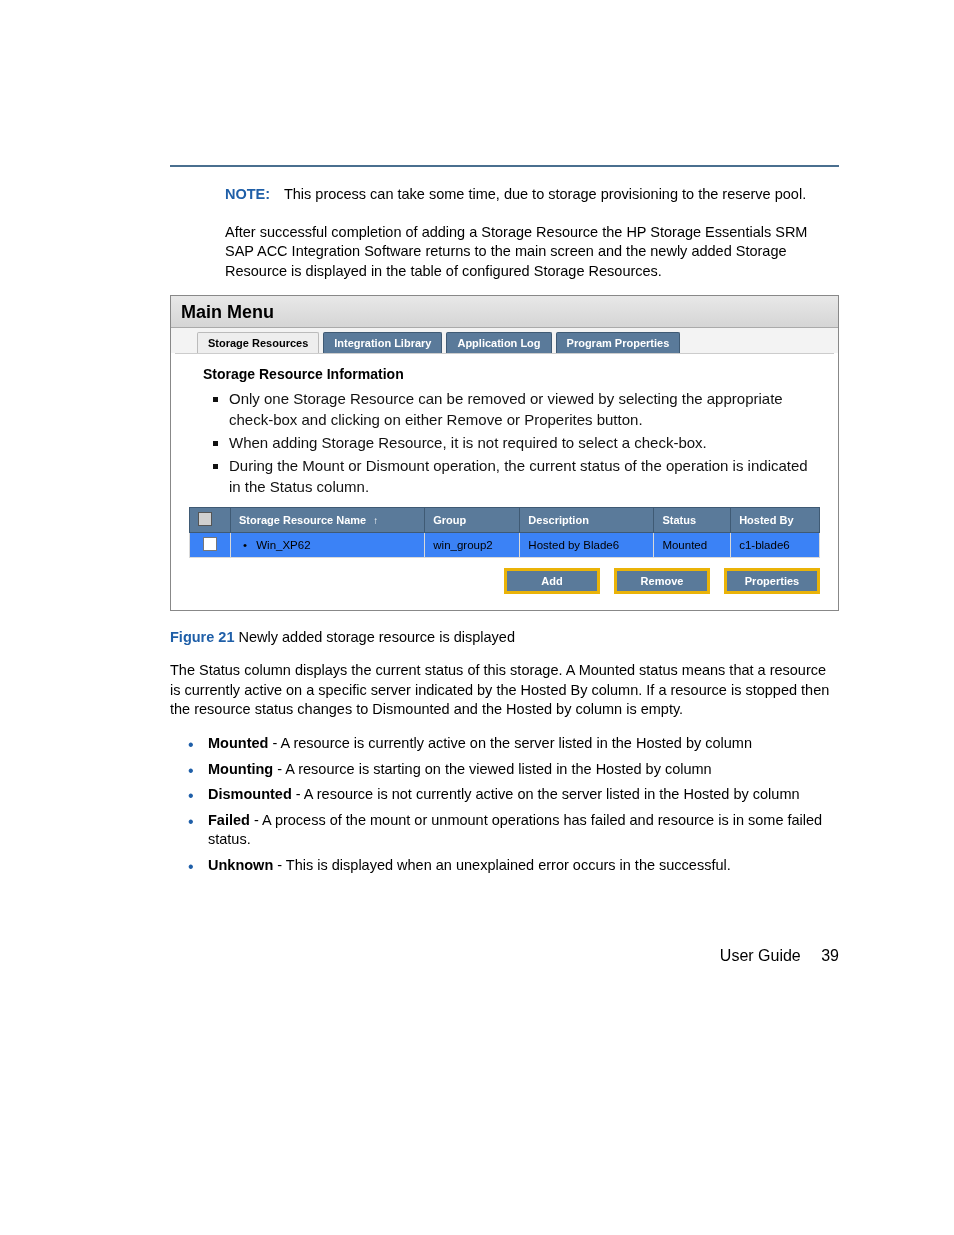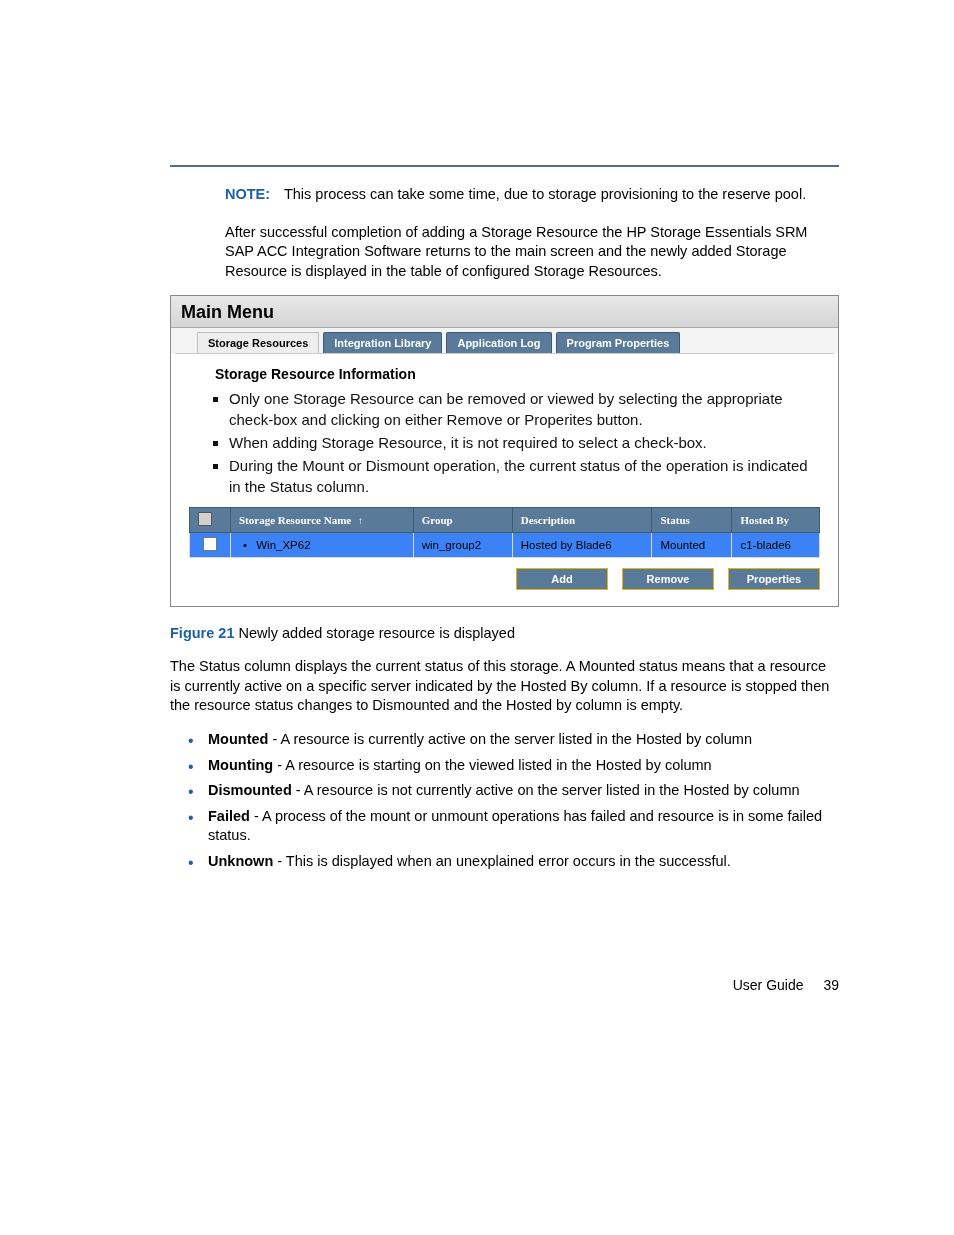--- a/index.html
+++ b/index.html
@@ -73,21 +73,21 @@
     border-color: #bbb;
   }
   .panel {
     margin: 0 4px 4px 4px;
     border-top: 1px solid #ccc;
     padding: 8px 14px 12px 14px;
   }
   .panel-h {
     font-weight: bold;
     font-size: 14px;
-    margin: 4px 0 6px 26px;
+    margin: 4px 0 6px 14px;
     font-family: Arial, sans-serif;
   }
   .info-list {
     margin: 0 0 10px 40px;
     padding: 0;
     list-style: square;
     font-size: 15px;
     line-height: 1.4;
     color: #111;
   }
@@ -100,21 +100,20 @@
   }
   table.grid th {
     background: #5a7a9a;
     color: #fff;
     font-weight: bold;
     text-align: left;
     padding: 4px 8px;
     border: 1px solid #3f5a74;
     font-size: 11px;
     white-space: nowrap;
-    font-family: Liberation Serif, serif;
   }
   table.grid td {
     padding: 4px 8px;
     border: 1px solid #d9d9d9;
     background: #3b82f6;
     white-space: nowrap;
   }
   .chk-cell { width: 24px; text-align: center; }
   .chkbox {
     display:inline-block; width:12px; height:12px;
@@ -123,21 +122,21 @@
   .chkbox.hdr { background:#d0d0d0; border-color:#555; }
   .sort-arrow { margin-left:4px; font-size:10px; }
   .row-dot { margin: 0 6px 0 4px; }
   .btn-row {
     display:flex; justify-content:flex-end; gap:14px;
     margin-top:10px;
   }
   .btn {
     background:#5a7a9a; color:#fff; font-weight:bold;
     font-size:11px; padding:4px 0; width:90px; text-align:center;
-    border:1px solid #eab308;
+    border:3px solid #eab308;
   }
   
   .figcap {
     margin: 0 0 16px 0;
     font-size: 14.5px;
   }
   .figlabel { color:#1f5fa8; font-weight:bold; }
   
   ul.status {
     margin: 0 0 0 18px;
@@ -153,23 +152,23 @@
   }
   ul.status li::before {
     content: "•";
     color:#1f5fa8;
     position:absolute; left:0; top:0;
     font-size:16px;
   }
   .status-name { font-weight:bold; }
   
   .footer {
-    margin-top: 106px;
+    margin-top: 72px;
     text-align: right;
-    font-size: 14px;
+    font-size: 16px;
   }
   .footer .pn { margin-left: 16px; }
 </style>
 </head>
 <body>
 
 <div class="page">
   <div class="rule"></div>
 
   <p class="note-line">

